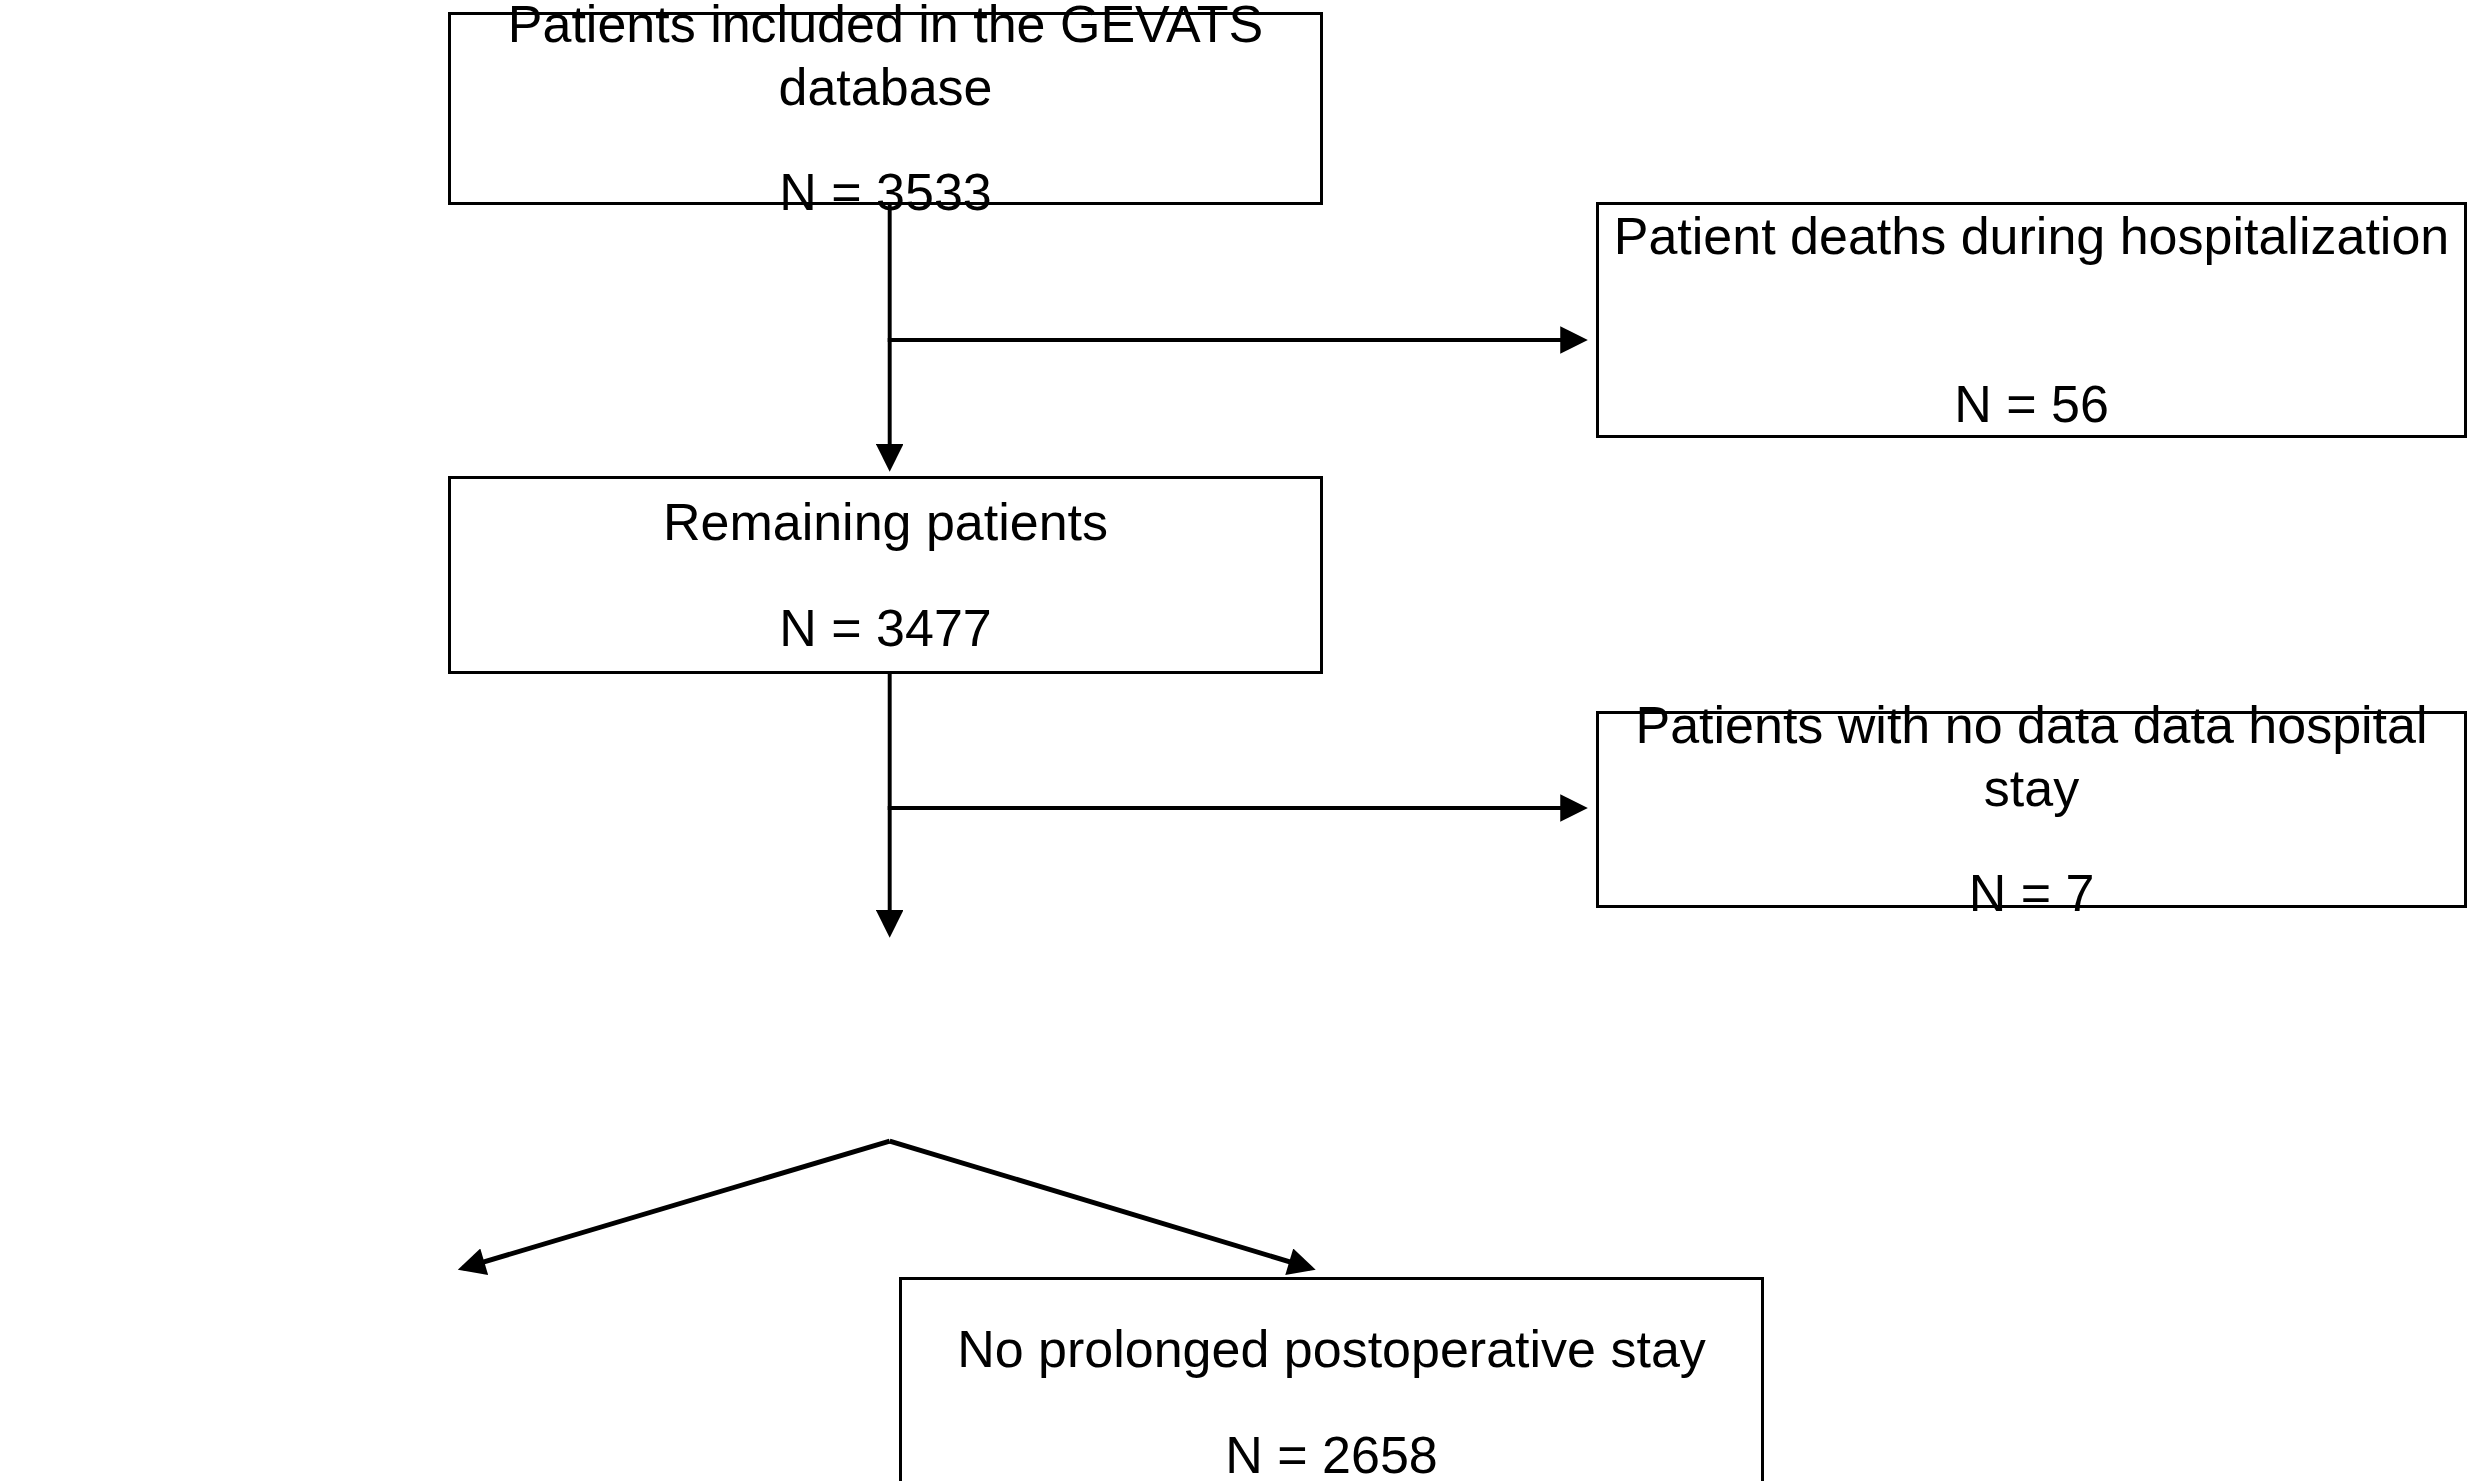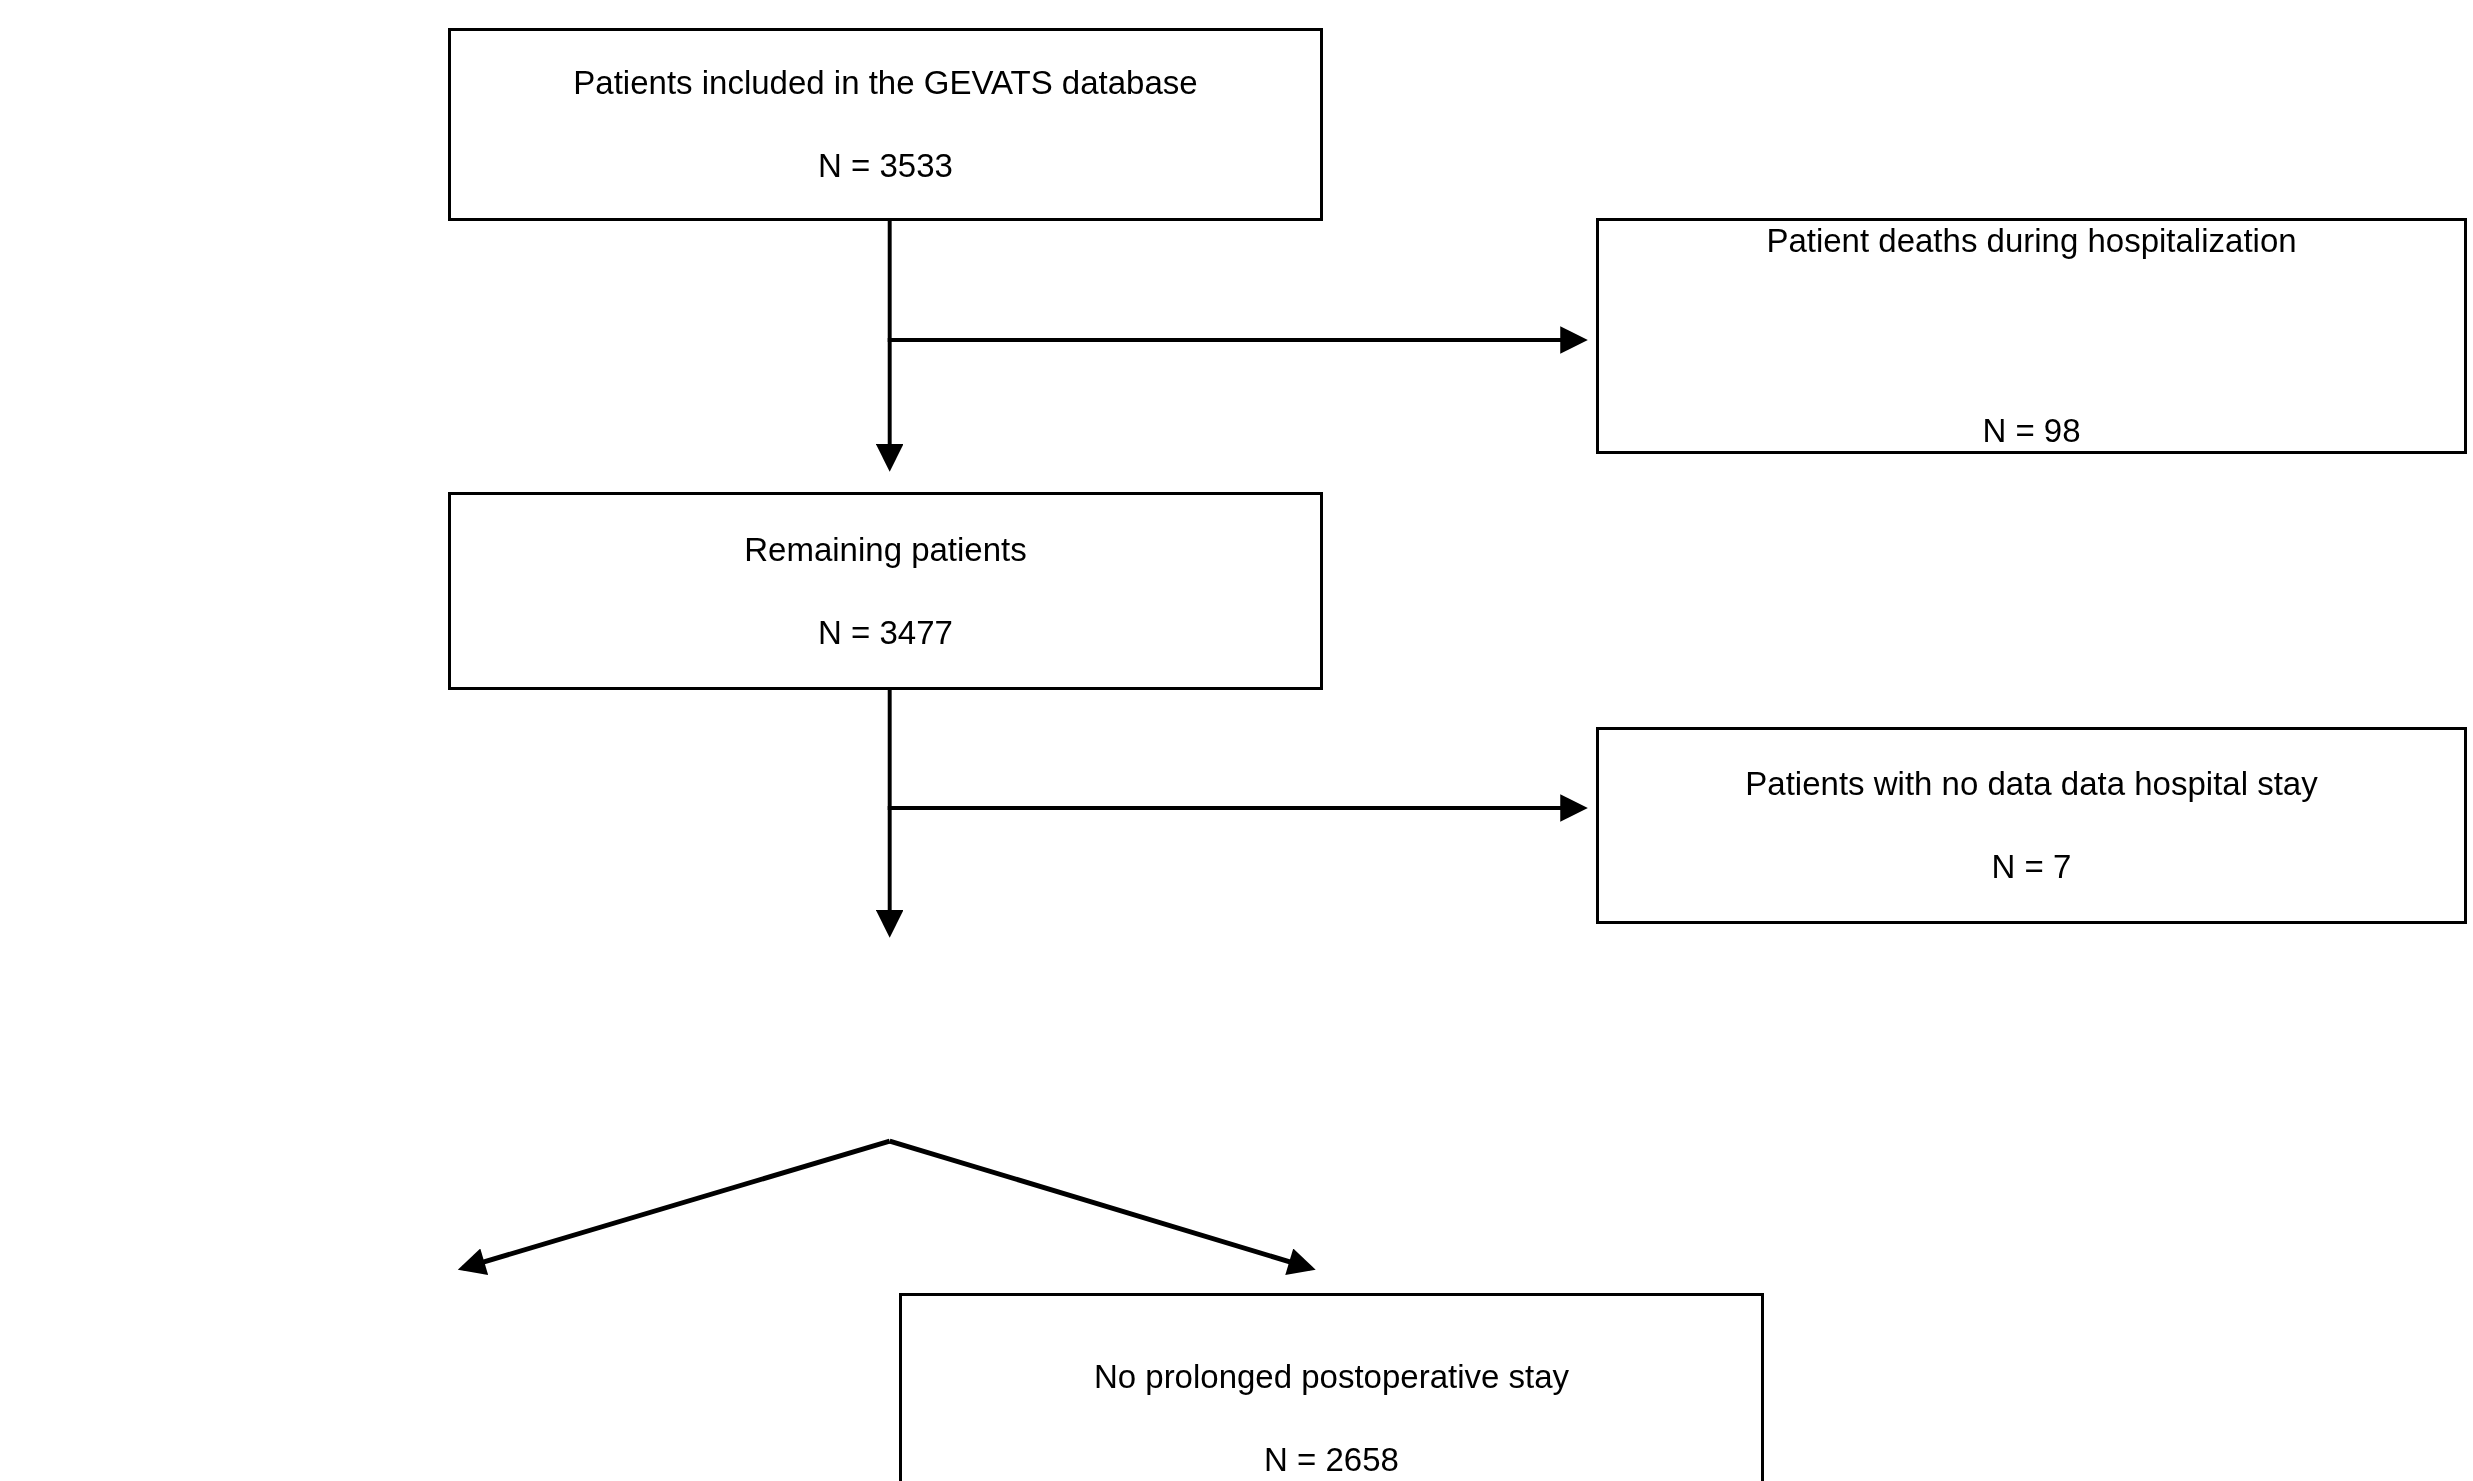--- a/index.html
+++ b/index.html
@@ -27,24 +27,23 @@
     position: absolute;
     box-sizing: border-box;
     border: 3.9px solid #000000;
     background: #ffffff;
     display: flex;
     flex-direction: column;
     align-items: center;
     justify-content: center;
     row-gap: 43px;
     text-align: center;
-    font-size: 33px;
+    font-size: 52px;
     line-height: 1.2;
     color: #000000;
-    margin-top: 16px;
   }
   .node .label, .node .count { display: block; }
 
   
   #node-gevats        { left: 448px;  top: 11.8px;   width: 875px; height: 193px; }
   #node-deaths        { left: 1596px; top: 202px;  width: 871px; height: 236px; justify-content: space-between; }
   #node-remaining     { left: 448px;  top: 476px;  width: 875px; height: 198px; }
   #node-nodata        { left: 1596px; top: 711px;  width: 871px; height: 197px; }
   #node-final         { left: 448px;  top: 942px;  width: 875px; height: 199px; }
   #node-prolonged     { left: 6.9px;    top: 1277px; width: 858px; height: 198px; }
@@ -75,21 +74,21 @@
     <line x1="903" y1="1158" x2="1330" y2="1287" stroke="#000000" stroke-width="5" marker-end="url(#arrowhead)"></line>
   </svg>
 
   <div class="node" id="node-gevats">
     <span class="label">Patients included in the GEVATS database</span>
     <span class="count">N = 3533</span>
   </div>
 
   <div class="node" id="node-deaths">
     <span class="label">Patient deaths during hospitalization</span>
-    <span class="count">N = 98</span>
+    <span class="count">N = 56</span>
   </div>
 
   <div class="node" id="node-remaining">
     <span class="label">Remaining patients</span>
     <span class="count">N = 3477</span>
   </div>
 
   <div class="node" id="node-nodata">
     <span class="label">Patients with no data data hospital stay</span>
     <span class="count">N = 7</span>

